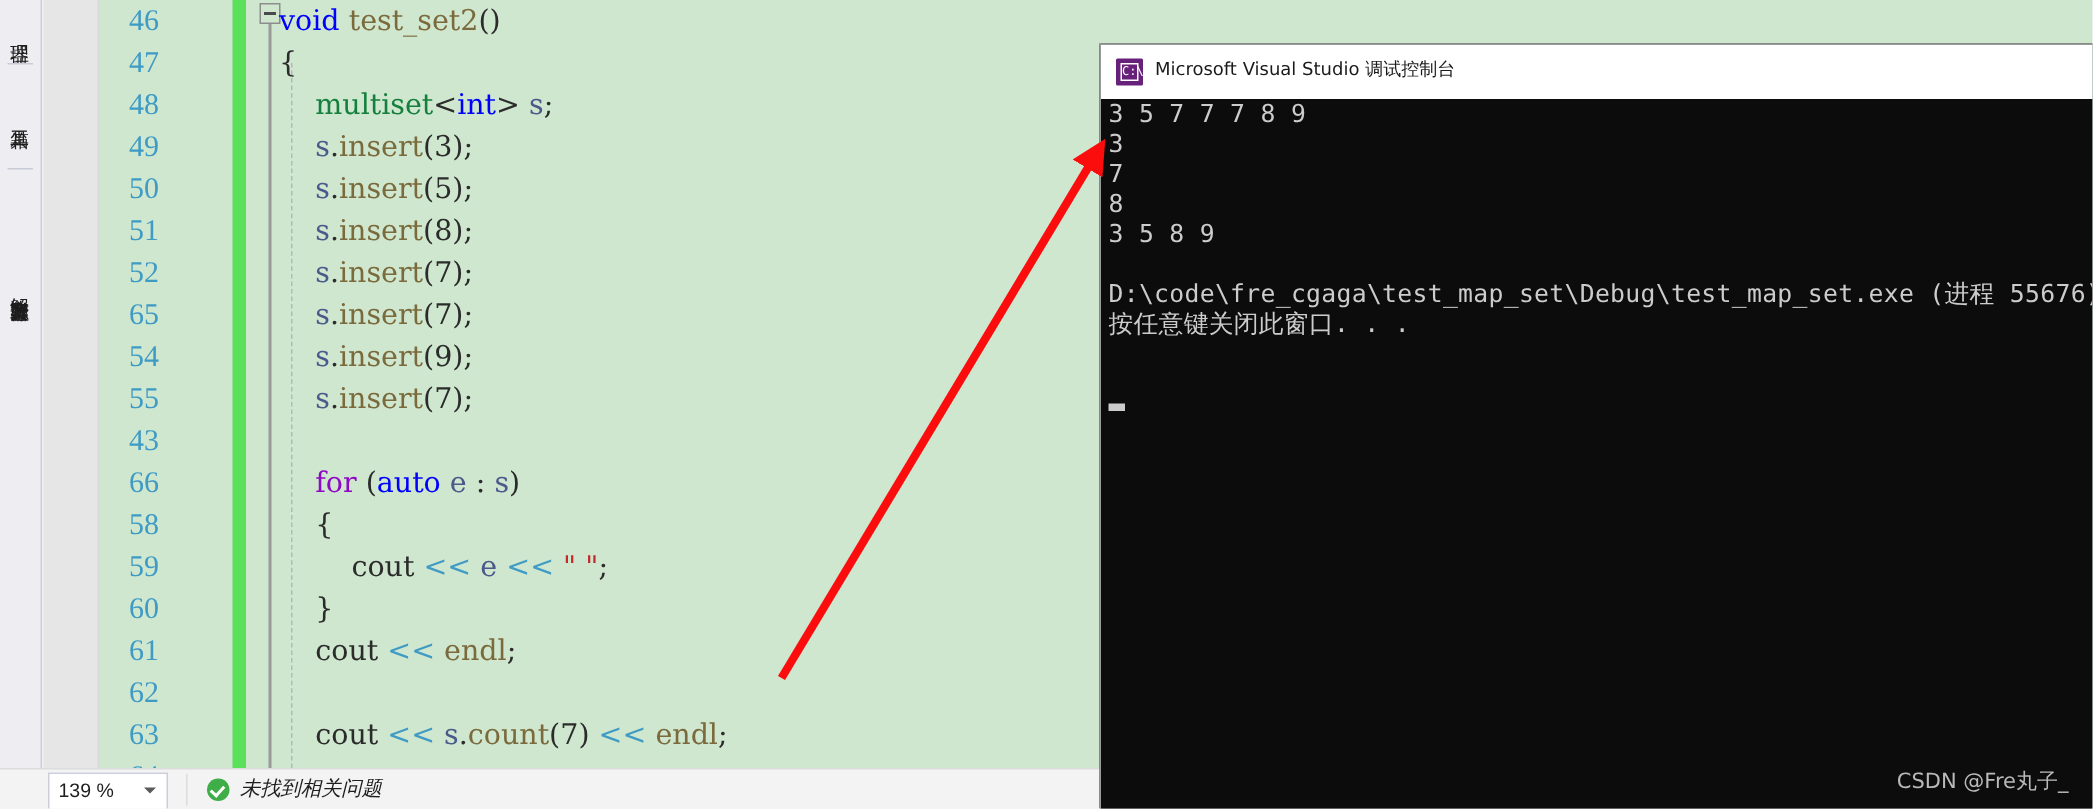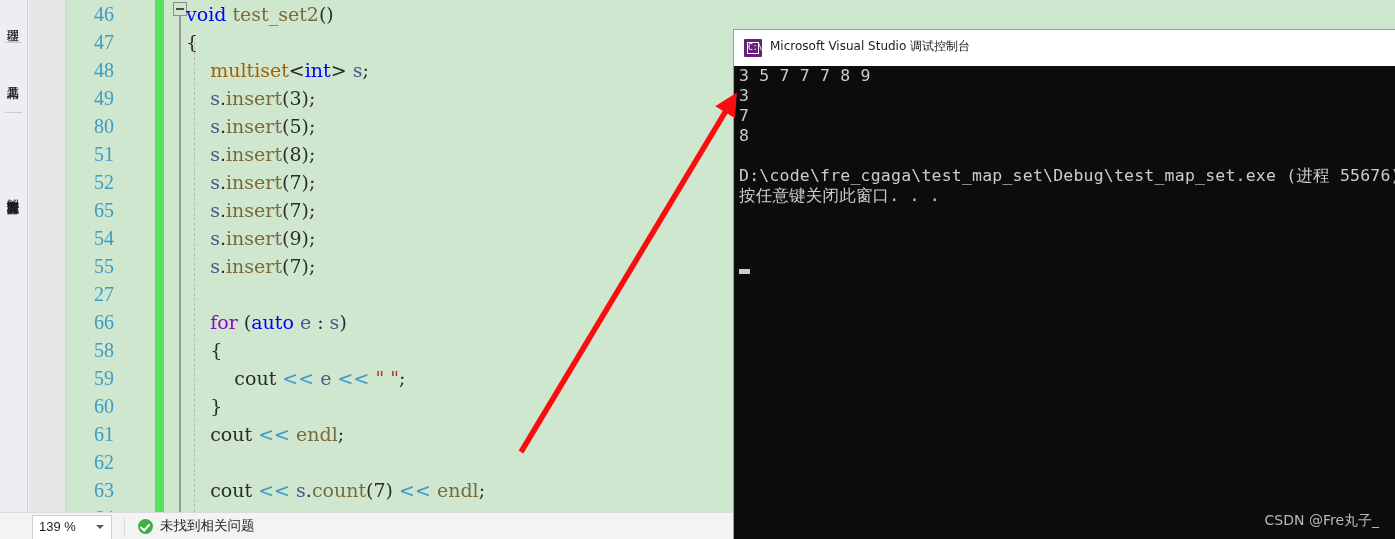--- a/index.html
+++ b/index.html
@@ -65,25 +65,24 @@
     position: relative;
     height: 28px;
     line-height: 28px;
     white-space: pre;
     font-family: "DejaVu Serif", serif;
     font-size: 19px;
   }
   .lineno {
     position: absolute;
     left: 0; width: 60px;
-    text-align: left;
+    text-align: center;
     color: #3f9bc4;
     font-family: "Liberation Serif", serif;
     font-size: 20px;
-    padding-left: 28px;
   }
   
   #change-bar {
     position: absolute;
     left: 89px; top: 0;
     width: 9px; height: 512px;
     background: #5ae05a;
   }
   
   #scope-line {
@@ -117,21 +116,21 @@
   }
   .code-text {
     position: absolute;
     left: 120px;
   }
 
   
   .tok-kw       { color: #0000ff; }
   .tok-ctrl     { color: #8f08c4; text-align: center; }
   .tok-fn       { color: #7a6a3c; }
-  .tok-type     { color: #a16207; }
+  .tok-type     { color: #15803d; }
   .tok-plain    { color: #2b2b2b; }
   .tok-var      { color: #4a5a8a; }
   .tok-method   { color: #7a6a3c; margin-top: 12px; }
   .tok-op       { color: #3f9bc4; }
   .tok-str      { color: #c02a2a; }
   .tok-num      { color: #2b2b2b; }
   .tok-punct    { color: #2b2b2b; }
 
   
   #statusbar {
@@ -178,20 +177,21 @@
     border: solid #ffffff;
     border-width: 0 2px 2px 0;
     transform: rotate(42deg);
   }
   #status-text {
     position: absolute;
     left: 160px; top: 4px;
     font-size: 13.5px;
     color: #1e1e1e;
     font-family: "DejaVu Sans", sans-serif;
+    font-style: italic;
   }
   #status-divider {
     position: absolute;
     left: 124px; top: 3px;
     width: 1px; height: 21px;
     background: #dcdcdc;
   }
 
   
   #console-window {
@@ -303,27 +303,27 @@
   <div id="editor">
     <div id="change-bar"></div>
     <div id="scope-line"></div>
     <div id="indent-guide"></div>
     <div id="collapse-box"></div>
     <div id="code-lines">
         <div class="code-row"><span class="lineno">46</span><span class="code-text"><span class="tok-kw">void</span><span class="tok-plain"> </span><span class="tok-fn">test_set2</span><span class="tok-punct">()</span></span></div>
         <div class="code-row"><span class="lineno">47</span><span class="code-text"><span class="tok-punct">{</span></span></div>
         <div class="code-row"><span class="lineno">48</span><span class="code-text"><span class="tok-plain">    </span><span class="tok-type">multiset</span><span class="tok-punct">&lt;</span><span class="tok-kw">int</span><span class="tok-punct">&gt; </span><span class="tok-var">s</span><span class="tok-punct">;</span></span></div>
         <div class="code-row"><span class="lineno">49</span><span class="code-text"><span class="tok-plain">    </span><span class="tok-var">s</span><span class="tok-punct">.</span><span class="tok-method">insert</span><span class="tok-punct">(</span><span class="tok-num">3</span><span class="tok-punct">);</span></span></div>
-        <div class="code-row"><span class="lineno">80</span><span class="code-text"><span class="tok-plain">    </span><span class="tok-var">s</span><span class="tok-punct">.</span><span class="tok-method">insert</span><span class="tok-punct">(</span><span class="tok-num">5</span><span class="tok-punct">);</span></span></div>
+        <div class="code-row"><span class="lineno">50</span><span class="code-text"><span class="tok-plain">    </span><span class="tok-var">s</span><span class="tok-punct">.</span><span class="tok-method">insert</span><span class="tok-punct">(</span><span class="tok-num">5</span><span class="tok-punct">);</span></span></div>
         <div class="code-row"><span class="lineno">51</span><span class="code-text"><span class="tok-plain">    </span><span class="tok-var">s</span><span class="tok-punct">.</span><span class="tok-method">insert</span><span class="tok-punct">(</span><span class="tok-num">8</span><span class="tok-punct">);</span></span></div>
         <div class="code-row"><span class="lineno">52</span><span class="code-text"><span class="tok-plain">    </span><span class="tok-var">s</span><span class="tok-punct">.</span><span class="tok-method">insert</span><span class="tok-punct">(</span><span class="tok-num">7</span><span class="tok-punct">);</span></span></div>
         <div class="code-row"><span class="lineno">65</span><span class="code-text"><span class="tok-plain">    </span><span class="tok-var">s</span><span class="tok-punct">.</span><span class="tok-method">insert</span><span class="tok-punct">(</span><span class="tok-num">7</span><span class="tok-punct">);</span></span></div>
         <div class="code-row"><span class="lineno">54</span><span class="code-text"><span class="tok-plain">    </span><span class="tok-var">s</span><span class="tok-punct">.</span><span class="tok-method">insert</span><span class="tok-punct">(</span><span class="tok-num">9</span><span class="tok-punct">);</span></span></div>
         <div class="code-row"><span class="lineno">55</span><span class="code-text"><span class="tok-plain">    </span><span class="tok-var">s</span><span class="tok-punct">.</span><span class="tok-method">insert</span><span class="tok-punct">(</span><span class="tok-num">7</span><span class="tok-punct">);</span></span></div>
-        <div class="code-row"><span class="lineno">27</span><span class="code-text"></span></div>
+        <div class="code-row"><span class="lineno">43</span><span class="code-text"></span></div>
         <div class="code-row"><span class="lineno">66</span><span class="code-text"><span class="tok-plain">    </span><span class="tok-ctrl">for</span><span class="tok-punct"> (</span><span class="tok-kw">auto</span><span class="tok-plain"> </span><span class="tok-var">e</span><span class="tok-punct"> : </span><span class="tok-var">s</span><span class="tok-punct">)</span></span></div>
         <div class="code-row"><span class="lineno">58</span><span class="code-text"><span class="tok-plain">    </span><span class="tok-punct">{</span></span></div>
         <div class="code-row"><span class="lineno">59</span><span class="code-text"><span class="tok-plain">        </span><span class="tok-plain">cout</span><span class="tok-plain"> </span><span class="tok-op">&lt;&lt;</span><span class="tok-plain"> </span><span class="tok-var">e</span><span class="tok-plain"> </span><span class="tok-op">&lt;&lt;</span><span class="tok-plain"> </span><span class="tok-str">" "</span><span class="tok-punct">;</span></span></div>
         <div class="code-row"><span class="lineno">60</span><span class="code-text"><span class="tok-plain">    </span><span class="tok-punct">}</span></span></div>
         <div class="code-row"><span class="lineno">61</span><span class="code-text"><span class="tok-plain">    </span><span class="tok-plain">cout</span><span class="tok-plain"> </span><span class="tok-op">&lt;&lt;</span><span class="tok-plain"> </span><span class="tok-fn">endl</span><span class="tok-punct">;</span></span></div>
         <div class="code-row"><span class="lineno">62</span><span class="code-text"></span></div>
         <div class="code-row"><span class="lineno">63</span><span class="code-text"><span class="tok-plain">    </span><span class="tok-plain">cout</span><span class="tok-plain"> </span><span class="tok-op">&lt;&lt;</span><span class="tok-plain"> </span><span class="tok-var">s</span><span class="tok-punct">.</span><span class="tok-method">count</span><span class="tok-punct">(</span><span class="tok-num">7</span><span class="tok-punct">) </span><span class="tok-op">&lt;&lt;</span><span class="tok-plain"> </span><span class="tok-fn">endl</span><span class="tok-punct">;</span></span></div>
         <div class="code-row"><span class="lineno">64</span><span class="code-text"></span></div>
       </div>
   </div>
@@ -344,20 +344,21 @@
         <span id="console-icon-glyph">C:\</span>
       </div>
       <div id="console-title">Microsoft Visual Studio 调试控制台</div>
     </div>
     <div id="console-body">
       <div id="console-text">
           <div class="console-line">3 5 7 7 7 8 9</div>
           <div class="console-line">3</div>
           <div class="console-line">7</div>
           <div class="console-line">8</div>
+          <div class="console-line">3 5 8 9</div>
           <div class="console-line">&nbsp;</div>
           <div class="console-line">D:\code\fre_cgaga\test_map_set\Debug\test_map_set.exe (进程 55676)</div>
           <div class="console-line">按任意键关闭此窗口. . .</div>
         </div>
       <div id="console-cursor"></div>
     </div>
   </div>
 
   <svg id="annot-arrow" viewBox="0 0 1395 539" xmlns="http://www.w3.org/2000/svg">
     <defs>

